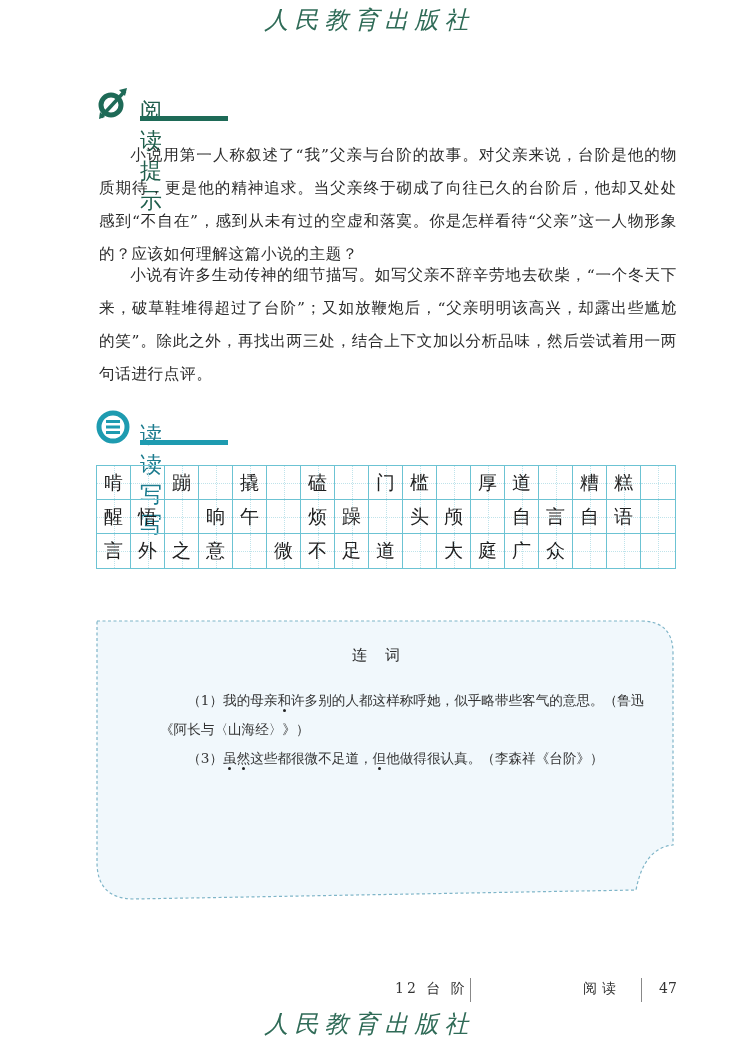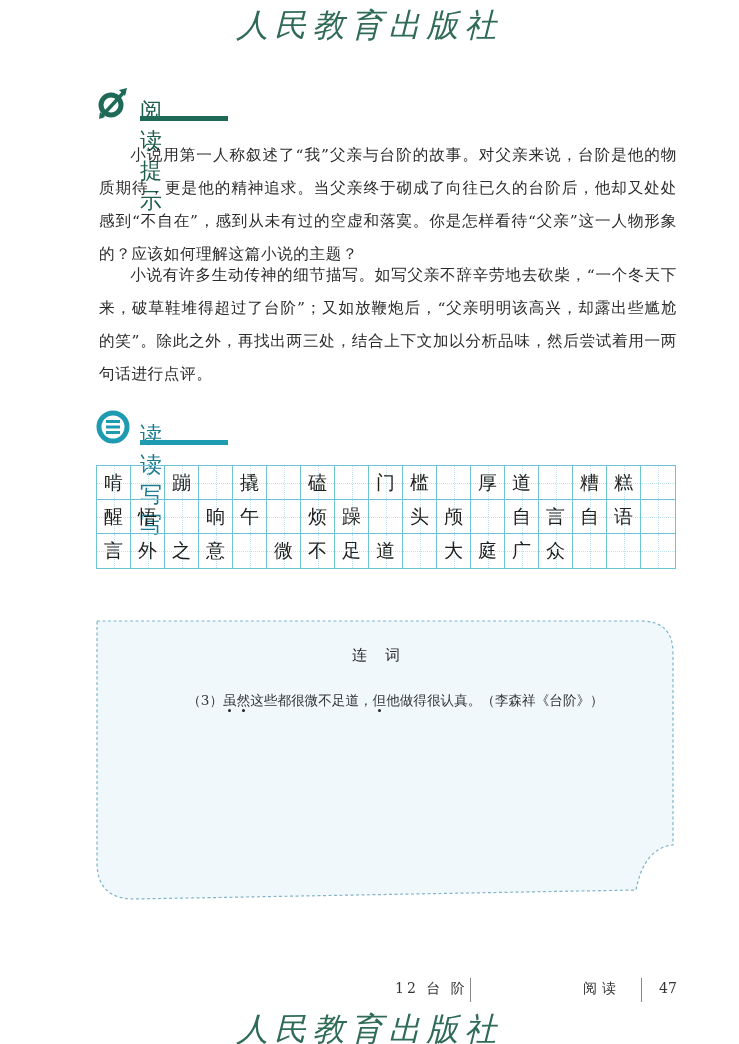--- a/index.html
+++ b/index.html
@@ -1,17 +1,17 @@
 <!DOCTYPE html>
 <html><head>
 <meta charset="utf-8">
 <style>
   html,body{margin:0;padding:0;background:#fff;}
   body{width:739px;height:1044px;position:relative;overflow:hidden;font-family:"DejaVu Serif","Liberation Serif",serif;color:#2b2b2b;}
-  .publisher{position:absolute;left:0;width:739px;text-align:center;font-family:"DejaVu Serif",serif;font-style:italic;color:#2f6b57;font-size:32px;letter-spacing:6px;}
+  .publisher{position:absolute;left:0;width:739px;text-align:center;font-family:"DejaVu Serif",serif;font-style:italic;color:#2f6b57;font-size:24px;letter-spacing:6px;}
   .pub-top{top:4px;}
   .pub-bot{top:1008px;}
   .sec-head{position:absolute;left:96px;height:50px;}
   .sec-icon{position:absolute;left:0;top:6px;width:34px;height:34px;}
   .sec-title{position:absolute;left:44px;top:16px;font-size:22px;letter-spacing:2px;}
   .sec-bar{position:absolute;left:44px;top:36px;width:88px;height:5px;}
   #s1{top:80px;} #s1 .sec-title{color:#1f5e4c;} #s1 .sec-bar{background:#1e6a57;}
   #s2{top:404px;} #s2 .sec-title{color:#1d7c8f;} #s2 .sec-bar{background:#1e9bb0;}
   .para{position:absolute;left:99px;width:578px;font-size:15.6px;line-height:33px;text-indent:2em;text-align:justify;letter-spacing:.6px;}
   #p1{top:139px;} #p2{top:259px;}
@@ -220,20 +220,21 @@
       <span></span>
     </div>
   </div>
 
 <div class="box">
   <svg width="578" height="280">
     <path d="M1,1 L545,1 Q577,1 577,33 L577,225 Q548,228 540,270 L38,279 Q1,279 1,242 Z" fill="#f1f8fc" stroke="#7fb5c8" stroke-width="1.2" stroke-dasharray="3,2.5"></path>
   </svg>
   <div class="box-title">连词</div>
   <div class="box-body" id="box-body" style="left: 64px;">
+      <div class="ex"><span>（1）</span><span>我的母亲</span><span class="dot">和</span><span>许多别的人都这样称呼她，似乎略带些客气的意思。（鲁迅《阿长与〈山海经〉》）</span></div>
       <div class="ex"><span>（3）</span><span class="dot">虽</span><span class="dot">然</span><span>这些都很微不足道，</span><span class="dot">但</span><span>他做得很认真。（李森祥《台阶》）</span></div>
     </div>
 </div>
 
 <div class="footer" id="f-lesson">12 台 阶</div>
 <div id="f-sep1"></div>
 <div class="footer" id="f-unit">阅读</div>
 <div id="f-sep2"></div>
 <div class="footer" id="f-page">47</div>
 

